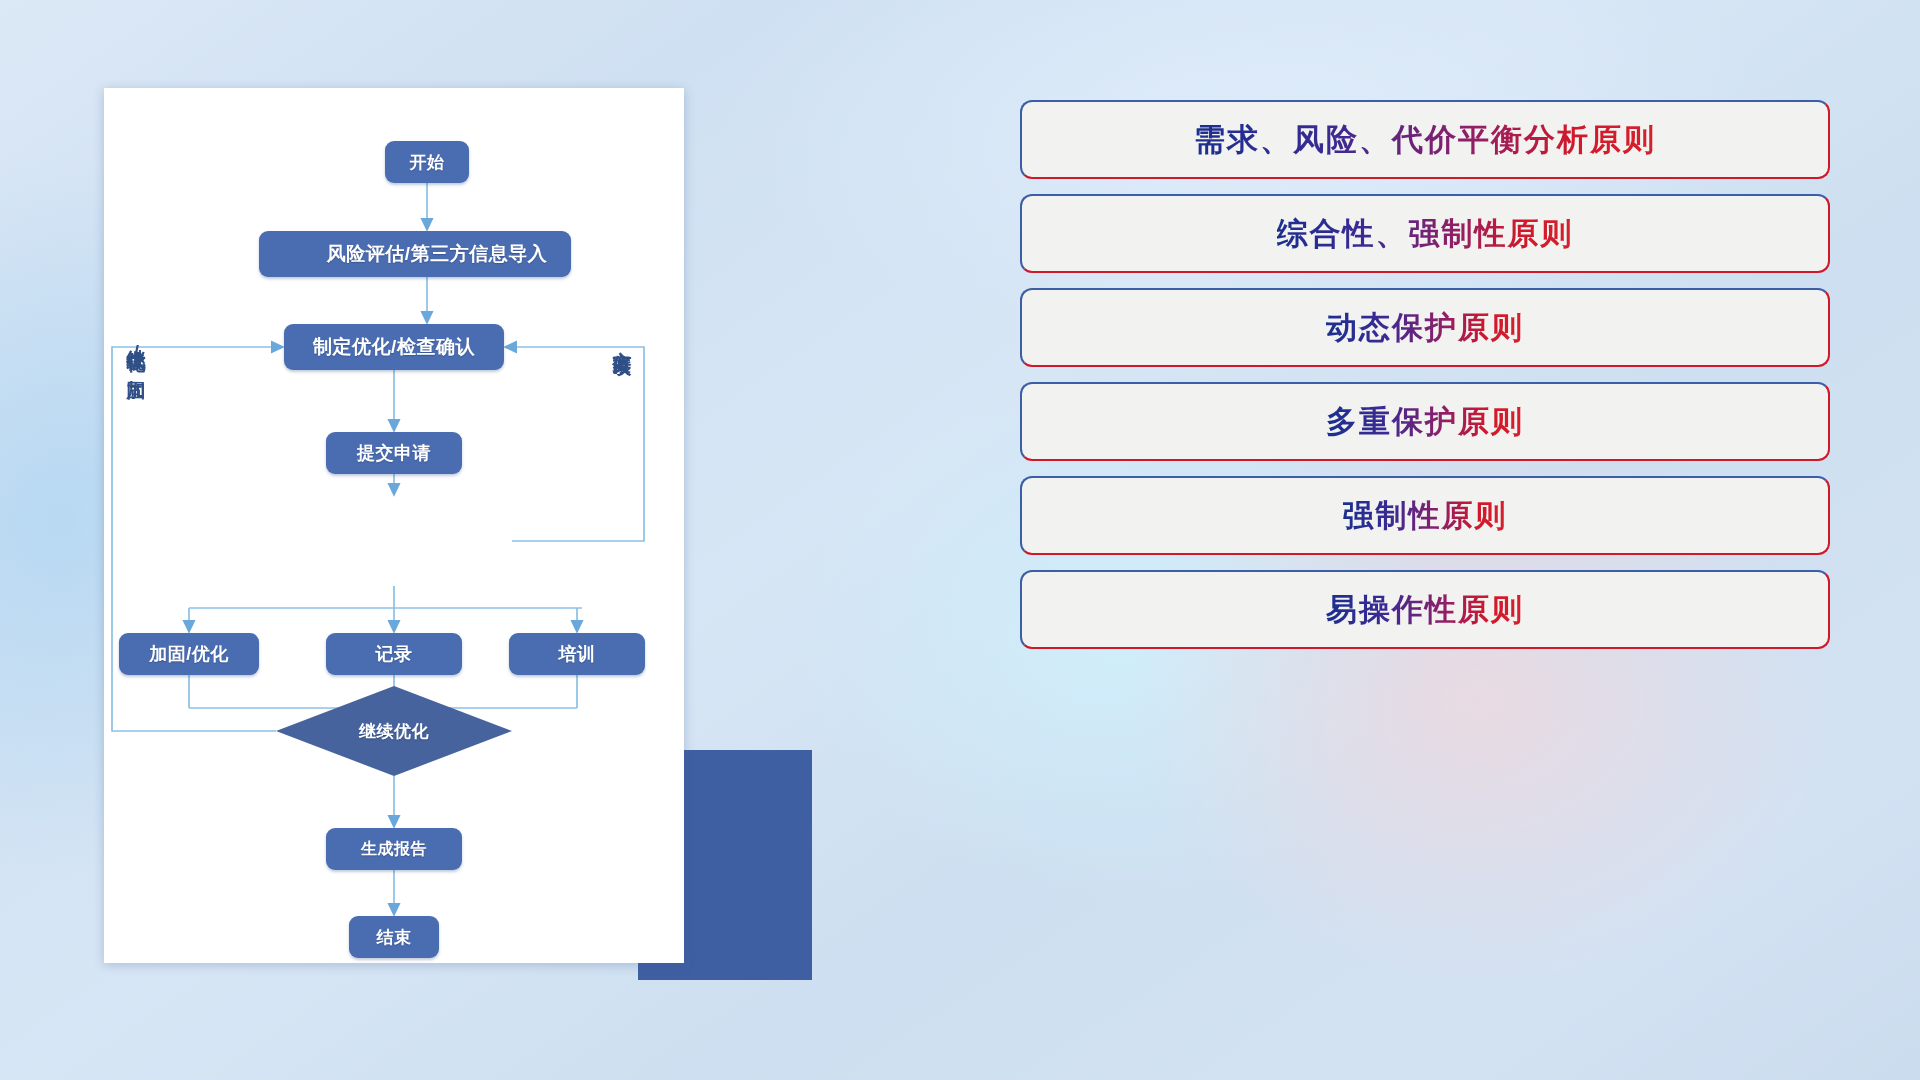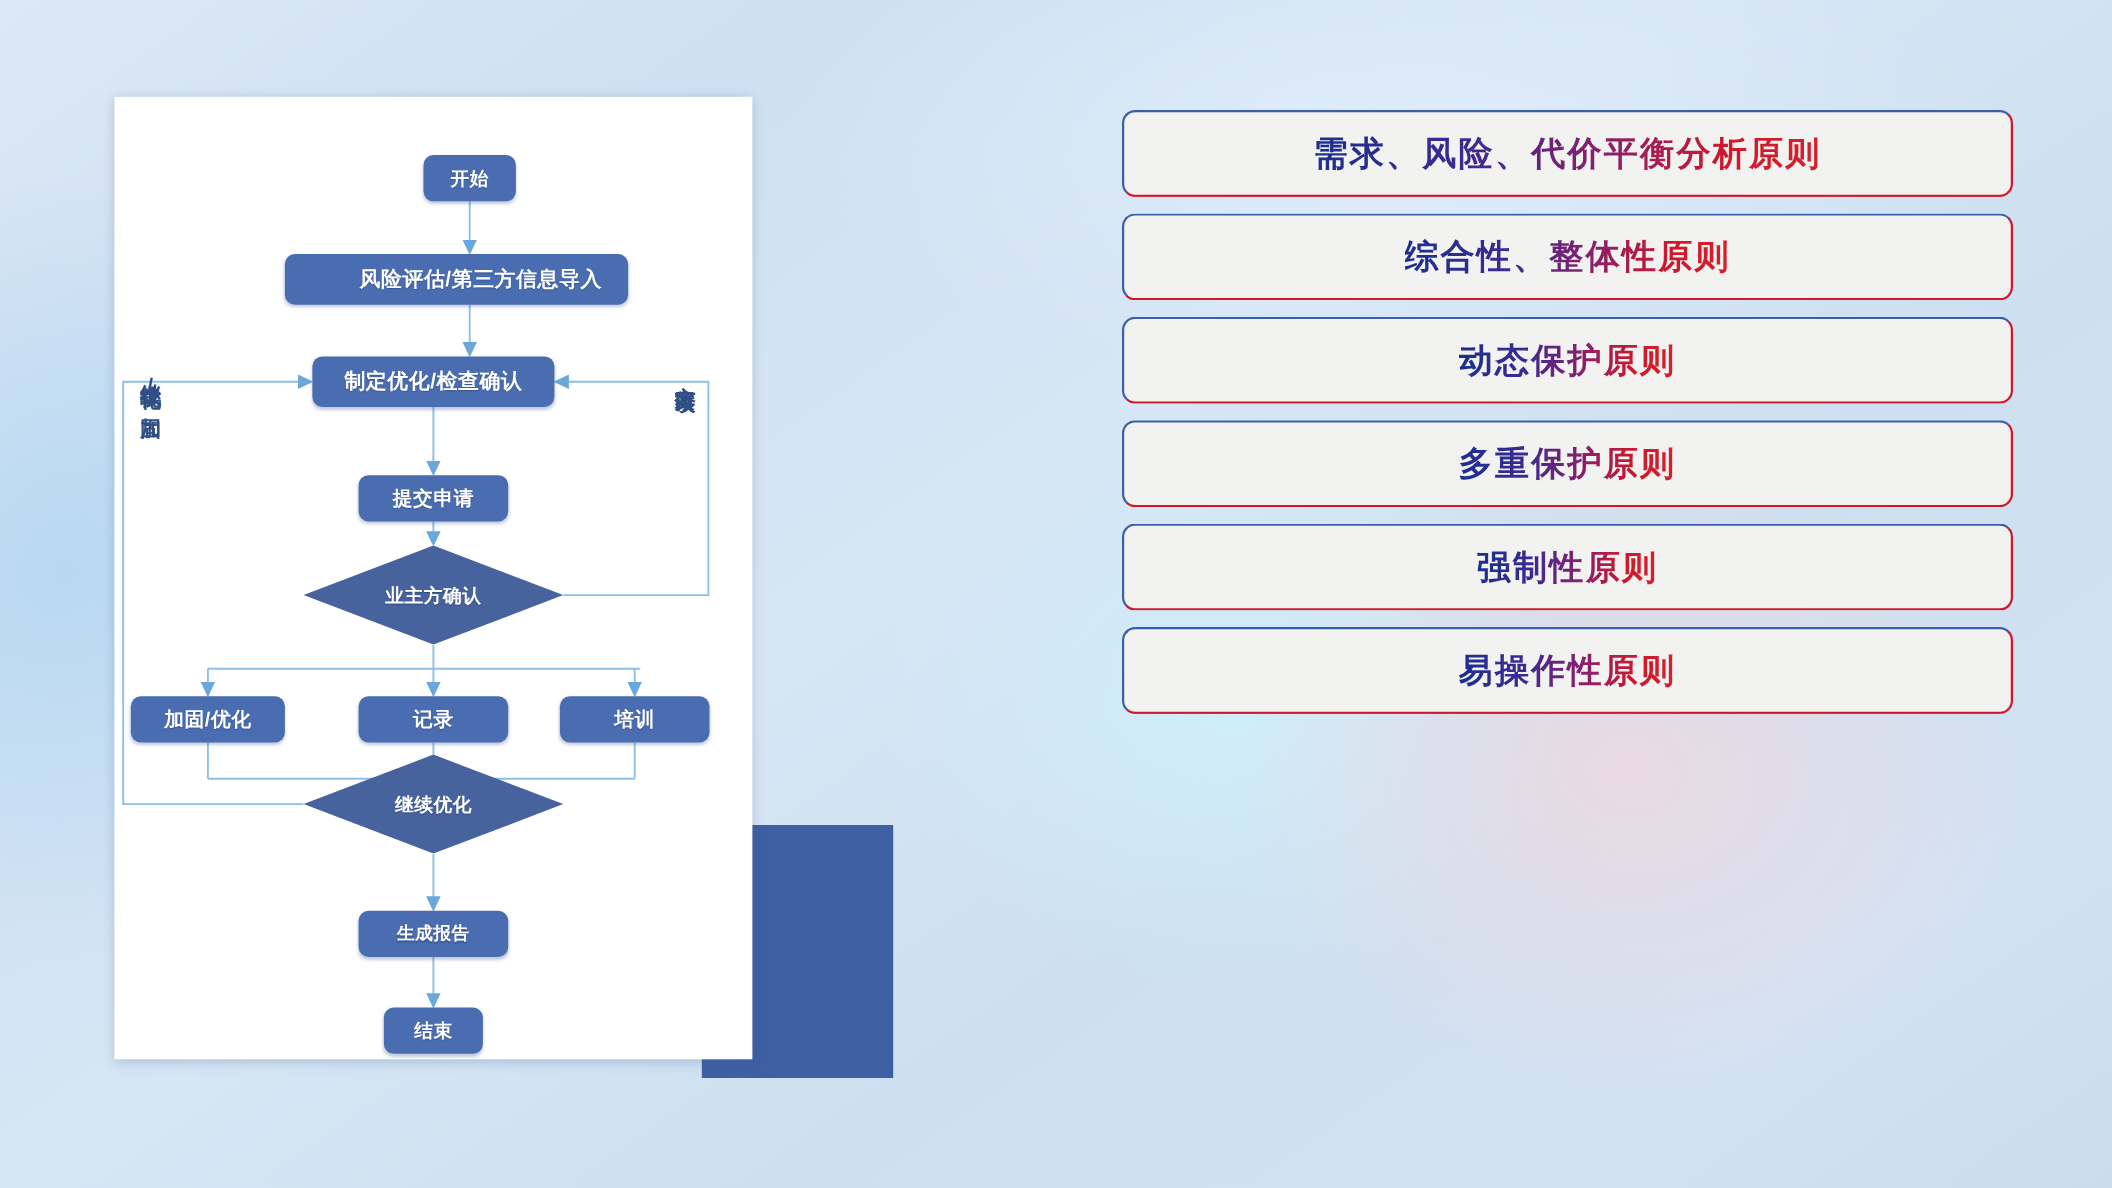--- a/index.html
+++ b/index.html
@@ -168,24 +168,20 @@
     </div>
 
     <div class="node box" style="left:180px;top:236px;width:220px;height:46px;font-size:19px;">
       <span>制定优化/检查确认</span>
     </div>
 
     <div class="node box" style="left:222px;top:344px;width:136px;height:42px;font-size:18px;">
       <span>提交申请</span>
     </div>
 
-    <div class="node diamond" style="left:172px;top:408px;width:236px;height:90px;">
-      <div class="dia-shape"></div>
-      <span class="dia-label">业主方确认</span>
-    </div>
 
     <div class="node box" style="left:15px;top:545px;width:140px;height:42px;font-size:18px;">
       <span>加固/优化</span>
     </div>
 
     <div class="node box" style="left:222px;top:545px;width:136px;height:42px;font-size:18px;">
       <span>记录</span>
     </div>
 
     <div class="node box" style="left:405px;top:545px;width:136px;height:42px;font-size:18px;">
@@ -211,21 +207,21 @@
 
   </div>
 
   <div id="panel">
 
     <div class="plist">
       <div class="pcard">
         <span class="pcard-text">需求、风险、代价平衡分析原则</span>
       </div>
       <div class="pcard">
-        <span class="pcard-text">综合性、整体性原则</span>
+        <span class="pcard-text">综合性、强制性原则</span>
       </div>
       <div class="pcard">
         <span class="pcard-text">动态保护原则</span>
       </div>
       <div class="pcard">
         <span class="pcard-text">多重保护原则</span>
       </div>
       <div class="pcard">
         <span class="pcard-text">强制性原则</span>
       </div>

